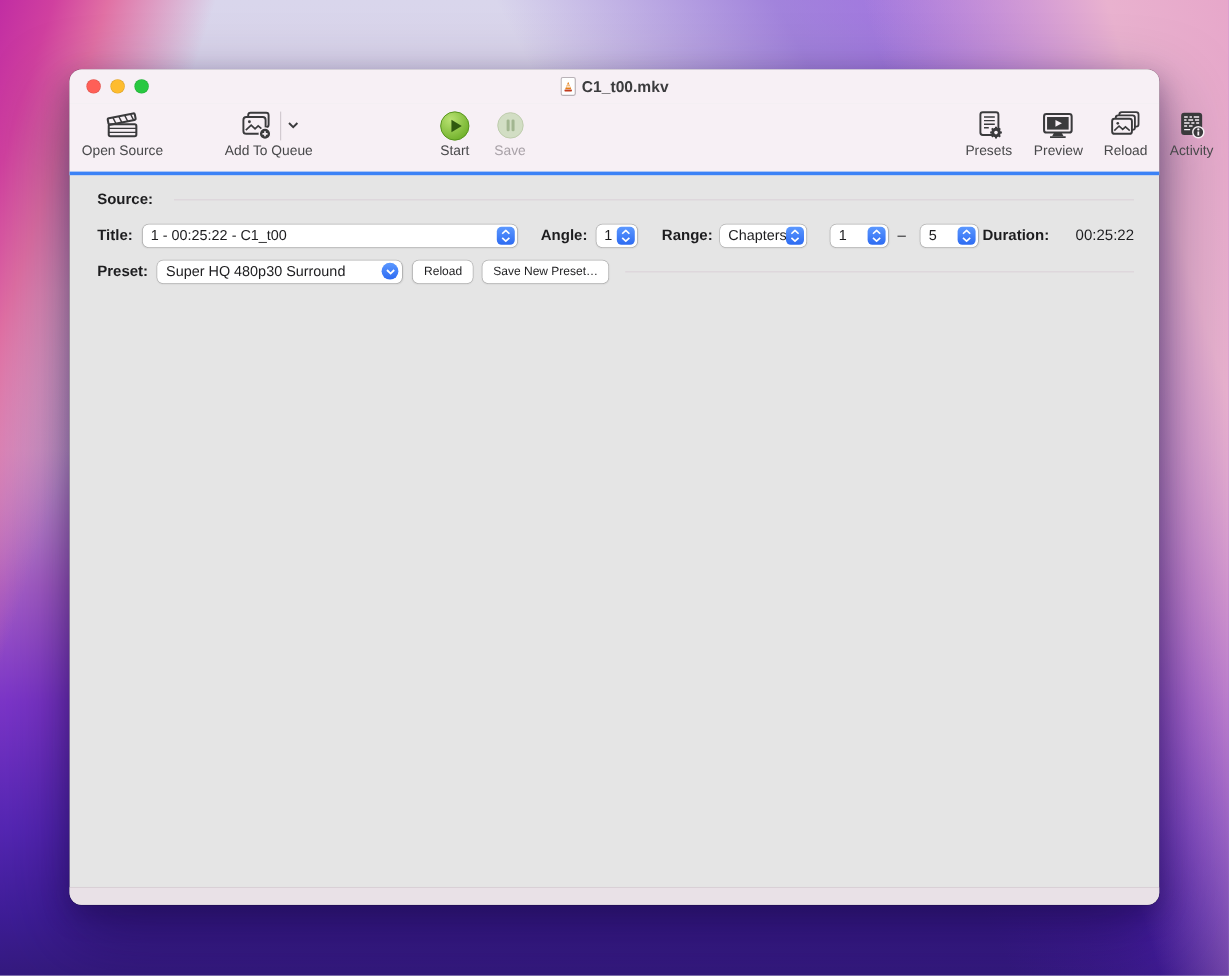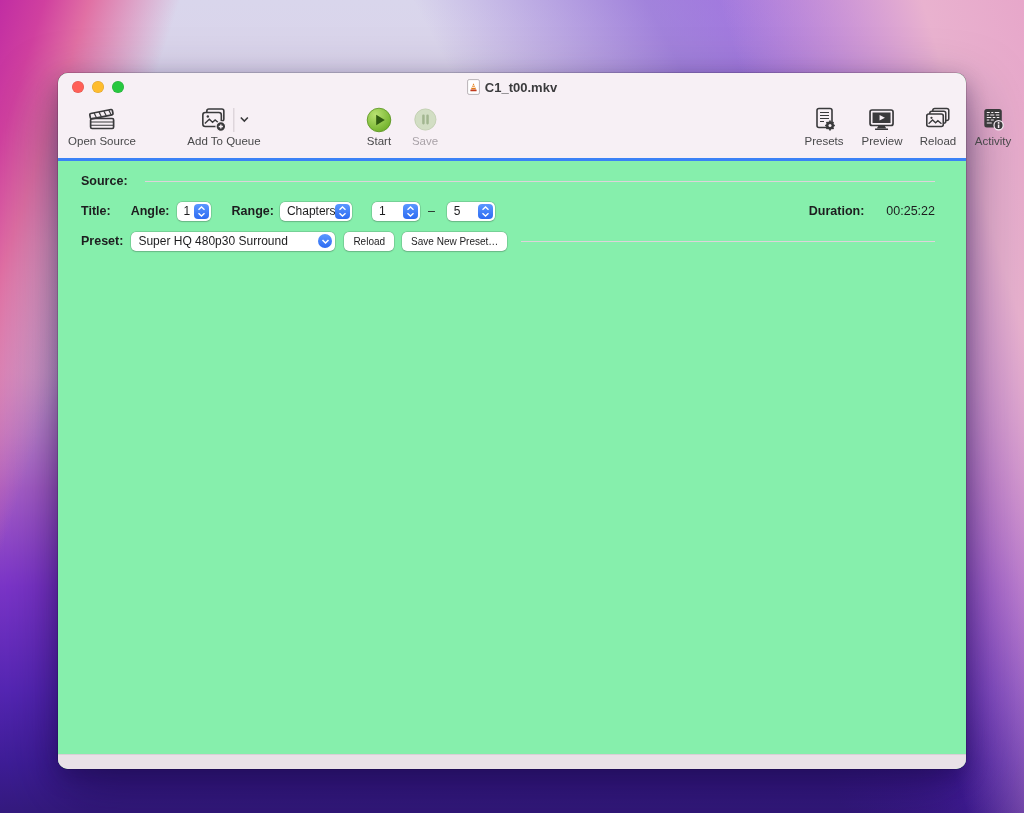--- a/index.html
+++ b/index.html
@@ -9,22 +9,22 @@
     background:
       linear-gradient(108deg, #c12da3 0%, #d0409f 3.5%, #e170a4 7%, rgba(225,112,164,0) 14%),
       linear-gradient(253deg, #e7a7ca 0%, #e9b2cf 8%, rgba(234,179,208,0) 24%),
       linear-gradient(62deg, rgba(60,22,140,0) 58%, rgba(94,30,200,0.45) 74%, rgba(132,38,224,0.65) 92%),
       linear-gradient(180deg, #d9d6ec 0%, #dcd2e9 16%, #e3cfe4 30%, #d2a6d6 46%, #a75fc8 60%, #7c35c9 72%, #5526b4 85%, #3e1d97 94%, #341a7e 100%);
     position:relative;
   }
 
   
   .window {
-    position:absolute; left:58px; top:73px; width:908px; height:696px;
-    background:#86efac; border-radius:10px;
+    position:absolute; left:58px; top:58px; width:908px; height:696px;
+    background:#e5e5e5; border-radius:10px;
     box-shadow:0 0 0 0.5px rgba(0,0,0,.28), 0 26px 60px rgba(20,5,60,.50), 0 8px 22px rgba(20,5,60,.32);
   }
 
   
   .titlebar { position:relative; height:28px; display:flex; align-items:center; justify-content:center;
     background:#f7f0f5; border-radius:10px 10px 0 0; }
   .traffic { position:absolute; left:14px; top:8px; display:flex; gap:8px; }
   .light { width:12px; height:12px; border-radius:50%; box-shadow:inset 0 0 0 0.5px rgba(0,0,0,.15); }
   .light.red    { background:var(--traffic-red,#ff5f57); }
   .light.yellow { background:var(--traffic-yellow,#febc2e); }
@@ -35,21 +35,21 @@
   .toolbar { position:relative; height:60px; background:#f7f0f5; border-bottom:3px solid #3b82f6; }
   .titem { position:absolute; top:3px; transform:translateX(-50%); display:flex; flex-direction:column; align-items:center; }
   .ticon { height:31px; display:flex; align-items:center; justify-content:center; }
   .tlabel { font-size:11.5px; color:#48484a; margin-top:0px; white-space:nowrap; }
   .tlabel.disabled { color:#a9a2a8; }
   .atq-wrap { display:flex; align-items:center; gap:5px; }
   .vdiv { width:1px; height:24px; background:#d2cad0; }
 
   
   .content { padding-top:1px; }
-  .row { display:flex; align-items:center; height:22px; margin-top:8px; padding:0 31px 0 23px;
+  .row { display:flex; align-items:center; height:22px; margin-top:8px; padding:0 21px 0 23px;
     font-size:12.5px; color:#1d1d1f; white-space:nowrap; }
   .lbl { font-weight:700; }
   .hsep { flex:1; height:1px; background:#ddd4da; margin-left:14px; }
 
   .popup { position:relative; height:19px; background:#fff; border-radius:5px;
     box-shadow:0 0 0 .5px rgba(0,0,0,.20), 0 .5px 1.5px rgba(0,0,0,.15);
     display:flex; align-items:center; padding-left:7px; padding-right:20px;
     font-size:12px; color:#1d1d1f; overflow:hidden; }
   .popup .pbtn { position:absolute; right:2px; top:2px; width:15px; height:15px; border-radius:4px;
     background:linear-gradient(var(--accent-blue-light,#5b98ff), var(--accent-blue,#2d6bf2));
@@ -214,20 +214,28 @@
 
   <div class="content">
 
     <div class="row">
       <span class="lbl">Source:</span>&nbsp;
       <div class="hsep"></div>
     </div>
 
     <div class="row">
       <span class="lbl">Title:</span>
+      <div class="popup" style="width:312px; margin-left:8px">
+        <span>1 - 00:25:22 - C1_t00</span>
+        <span class="pbtn">
+          <svg width="9" height="11" viewBox="0 0 9 11">
+              <path d="M1.5 3.8 4.5 1 7.5 3.8M1.5 7.2 4.5 10 7.5 7.2" stroke="#fff" stroke-width="1.4" fill="none"></path>
+            </svg>
+        </span>
+      </div>
       <span class="lbl" style="margin-left:20px">Angle:</span>
       <div class="popup" style="width:34px; margin-left:7px">
         <span>1</span>
         <span class="pbtn">
           <svg width="9" height="11" viewBox="0 0 9 11">
               <path d="M1.5 3.8 4.5 1 7.5 3.8M1.5 7.2 4.5 10 7.5 7.2" stroke="#fff" stroke-width="1.4" fill="none"></path>
             </svg>
         </span>
       </div>
       <span class="lbl" style="margin-left:21px">Range:</span>

